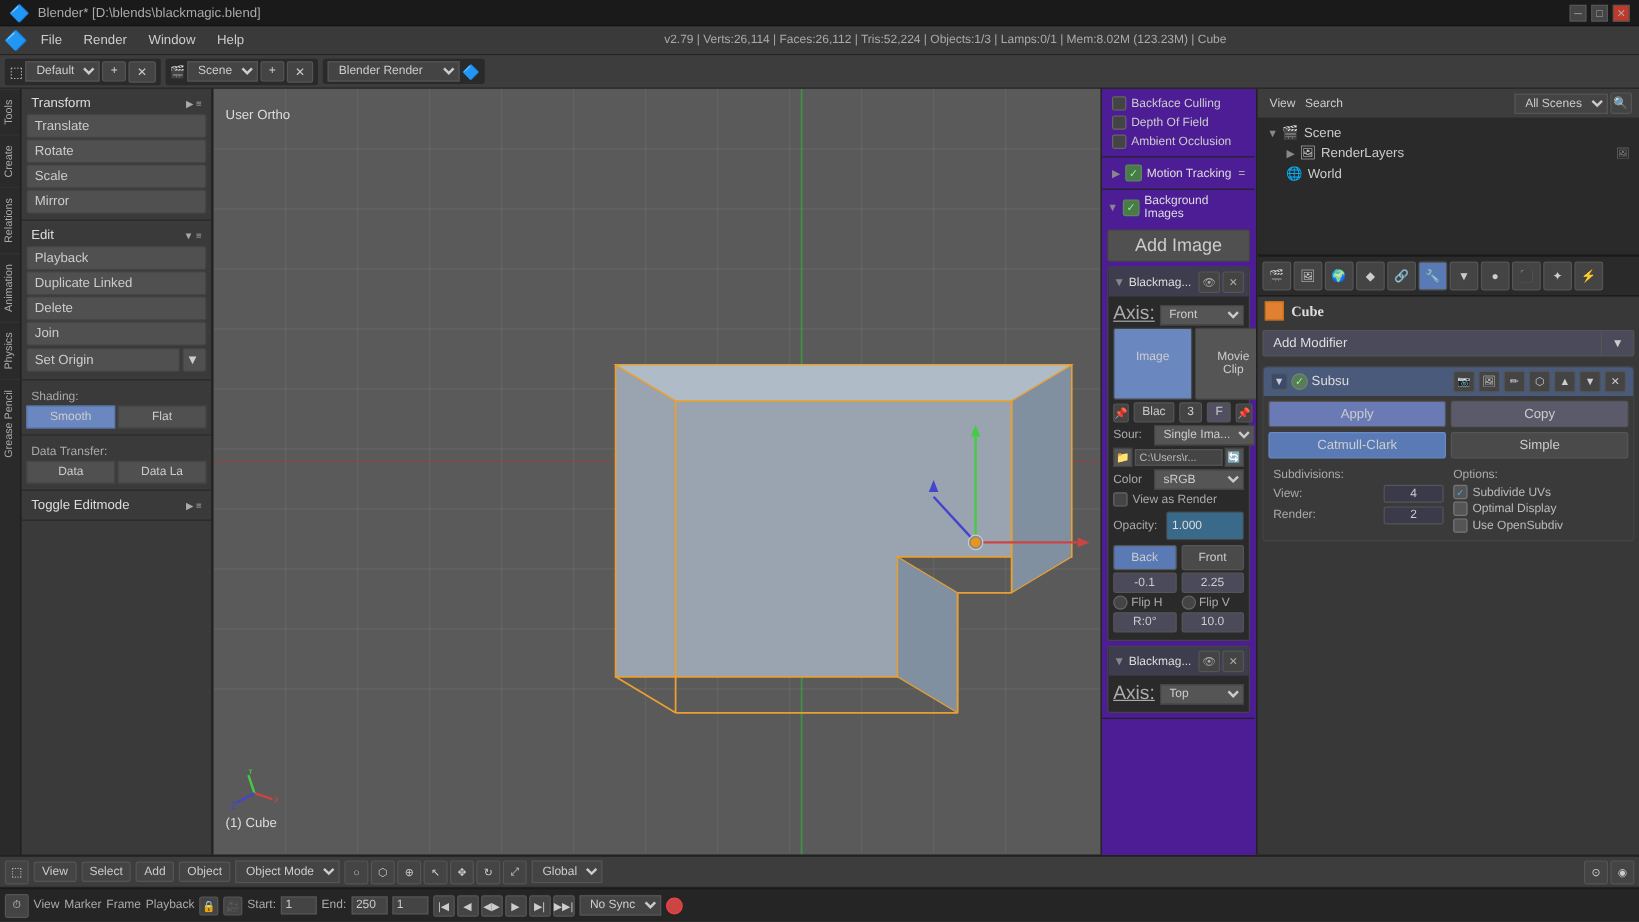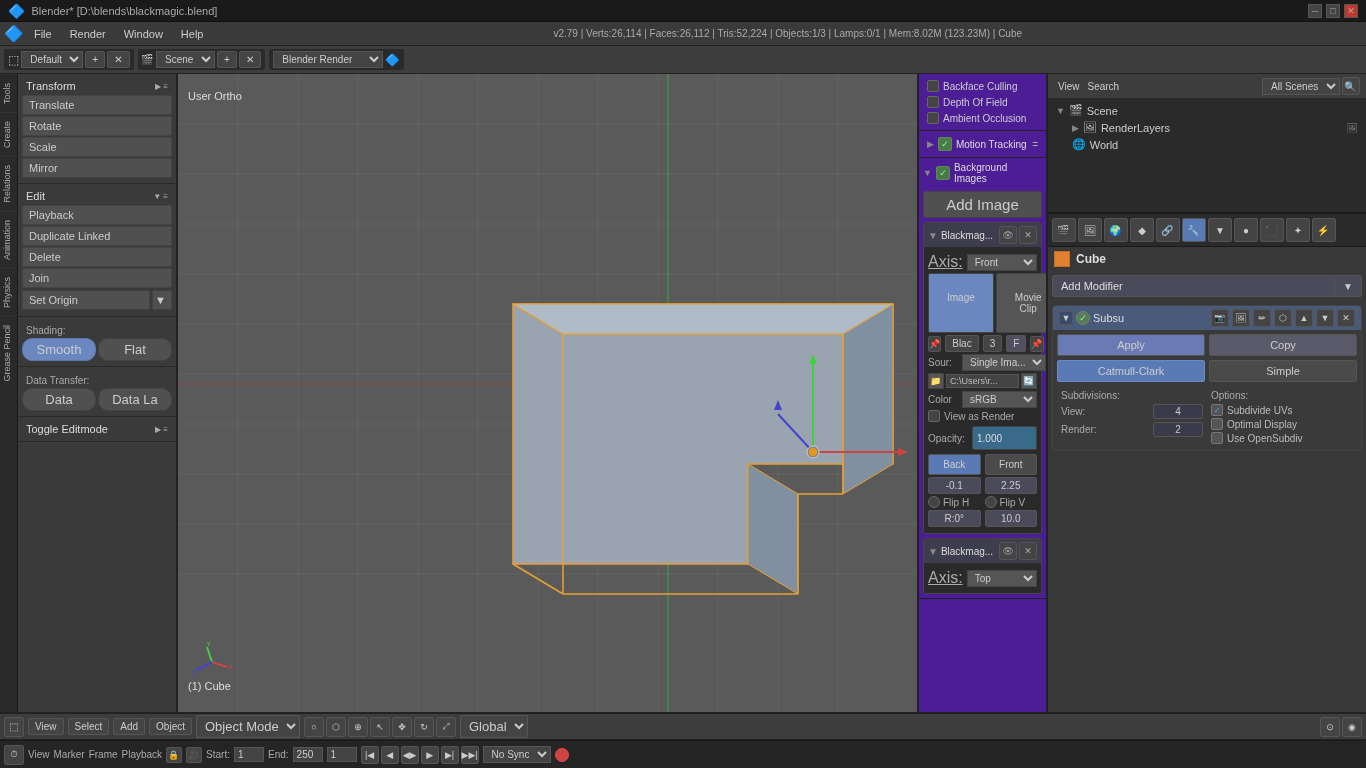--- a/index.html
+++ b/index.html
@@ -35,21 +35,21 @@
     
     .main-layout { display: flex; height: calc(768px - 22px - 24px - 28px - 28px - 28px); }
 
     
     .left-panel { width: 160px; background: #3a3a3a; border-right: 2px solid #222; overflow-y: auto; display: flex; flex-direction: column; }
     .panel-section { padding: 4px; border-bottom: 1px solid #2a2a2a; }
     .section-header { display: flex; align-items: center; justify-content: space-between; padding: 2px 4px; color: #ddd; font-size: 11px; cursor: pointer; }
     .section-header .triangle { font-size: 8px; color: #aaa; }
     .panel-btn { display: block; width: 100%; padding: 3px 6px; margin: 1px 0; background: #505050; border: 1px solid #444; color: #ccc; cursor: pointer; text-align: left; font-size: 11px; border-radius: 2px; }
     .panel-btn-row { display: flex; gap: 2px; margin: 1px 0; }
-    .panel-btn-half { flex: 1; padding: 3px 4px; background: #505050; border: 1px solid #444; color: #ccc; cursor: pointer; font-size: 13px; border-radius: 10px; text-align: center; }
+    .panel-btn-half { flex: 1; padding: 3px 4px; background: #505050; border: 1px solid #444; color: #ccc; cursor: pointer; font-size: 10px; border-radius: 0; text-align: center; }
     .panel-btn-half.active { background: #6a87c0; border-color: #5a77b0; }
     .shading-label { color: #aaa; font-size: 10px; margin: 4px 4px 2px; }
     .side-tabs { display: flex; flex-direction: column; width: 18px; background: #2a2a2a; border-right: 1px solid #1a1a1a; }
     .side-tab { writing-mode: vertical-rl; transform: rotate(180deg); padding: 8px 2px; font-size: 9px; color: #aaa; cursor: pointer; border-bottom: 1px solid #333; text-align: center; }
 
     
     .viewport { flex: 1; background: #5a5a5a; position: relative; overflow: hidden; }
     .viewport-header { position: absolute; top: 16px; left: 10px; color: #ddd; font-size: 11px; z-index: 10; }
     .viewport-label { position: absolute; bottom: 20px; left: 10px; color: #ddd; font-size: 11px; z-index: 10; }
 
@@ -59,21 +59,21 @@
     .prop-checkbox { width: 12px; height: 12px; cursor: pointer; }
 
     
     .far-right-panel { width: 320px; background: #383838; border-left: 2px solid #222; overflow-y: auto; display: flex; flex-direction: column; }
     .outliner { height: 140px; background: #2a2a2a; border-bottom: 2px solid #1a1a1a; }
     .outliner-header { background: #3d3d3d; padding: 3px 6px; display: flex; align-items: center; justify-content: space-between; }
     .outliner-body { padding: 4px; }
     .outliner-item { display: flex; align-items: center; gap: 4px; padding: 2px 4px; cursor: pointer; font-size: 11px; }
     .props-toolbar { display: flex; flex-wrap: wrap; gap: 2px; padding: 4px; background: #2a2a2a; border-bottom: 1px solid #1a1a1a; }
     .props-icon-btn { width: 24px; height: 24px; background: #444; border: 1px solid #555; display: flex; align-items: center; justify-content: center; cursor: pointer; border-radius: 2px; font-size: 10px; color: #ccc; }
-    .props-title { display: flex; align-items: center; gap: 6px; padding: 4px 6px; }
+    .props-title { display: flex; align-items: center; gap: 6px; padding: 4px 6px; font-family: Liberation Serif, serif; }
     .props-title-text { color: #ddd; font-size: 12px; font-weight: bold; }
     .cube-icon { width: 16px; height: 16px; background: #e08030; border: 1px solid #c07020; display: inline-block; }
 
     
     .modifier-section { background: #3a3a3a; margin: 4px; border-radius: 3px; border: 1px solid #444; }
     .mod-icon-btn { width: 18px; height: 18px; background: #444; border: 1px solid #555; display: flex; align-items: center; justify-content: center; cursor: pointer; font-size: 9px; color: #ccc; border-radius: 2px; }
     .apply-copy-row { display: flex; gap: 4px; margin: 4px; }
     .apply-btn { flex: 1; padding: 4px; background: #5a5a6a; border: 1px solid #555; color: #ccc; cursor: pointer; font-size: 11px; border-radius: 2px; text-align: center; }
     .apply-btn.active { background: #6a7ab5; }
     .mod-type-row { display: flex; gap: 4px; margin: 4px; }
@@ -120,21 +120,21 @@
     .flip-label { color: #aaa; font-size: 10px; }
     .rotation-row { display: flex; gap: 4px; margin: 2px 0; align-items: center; }
 
     
     .viewport-props { width: 129px; background: #4c1d95; border-left: 2px solid #222; overflow-y: auto; }
     .vp-section { padding: 4px; border-bottom: 1px solid #222; }
 
     
     .bottom-toolbar { height: 28px; background: #3d3d3d; display: flex; align-items: center; padding: 0 4px; gap: 4px; border-top: 2px solid #222; border-bottom: 1px solid #222; }
     .bottom-btn { padding: 2px 6px; background: #444; border: 1px solid #555; color: #ccc; cursor: pointer; font-size: 10px; border-radius: 2px; }
-    .mode-select { background: #444; border: 1px solid #555; color: #ccc; font-size: 13px; padding: 2px 4px; }
+    .mode-select { background: #444; border: 1px solid #555; color: #ccc; font-size: 10px; padding: 2px 4px; }
 
     
     ::-webkit-scrollbar { width: 8px; height: 8px; }
     ::-webkit-scrollbar-track { background: #2a2a2a; }
     ::-webkit-scrollbar-thumb { background: #555; border-radius: 4px; }
 
     .blender-logo { font-size: 14px; color: #e08030; font-weight: bold; }
 
     .collapse-arrow { color: #888; font-size: 9px; }
     .x-icon { color: #888; font-size: 9px; cursor: pointer; }

